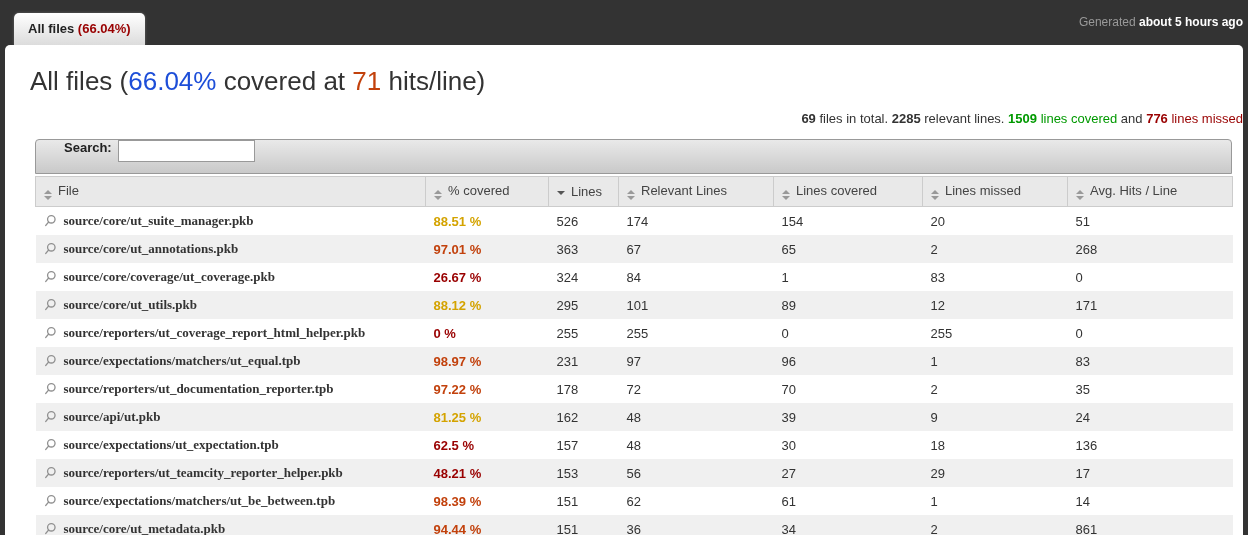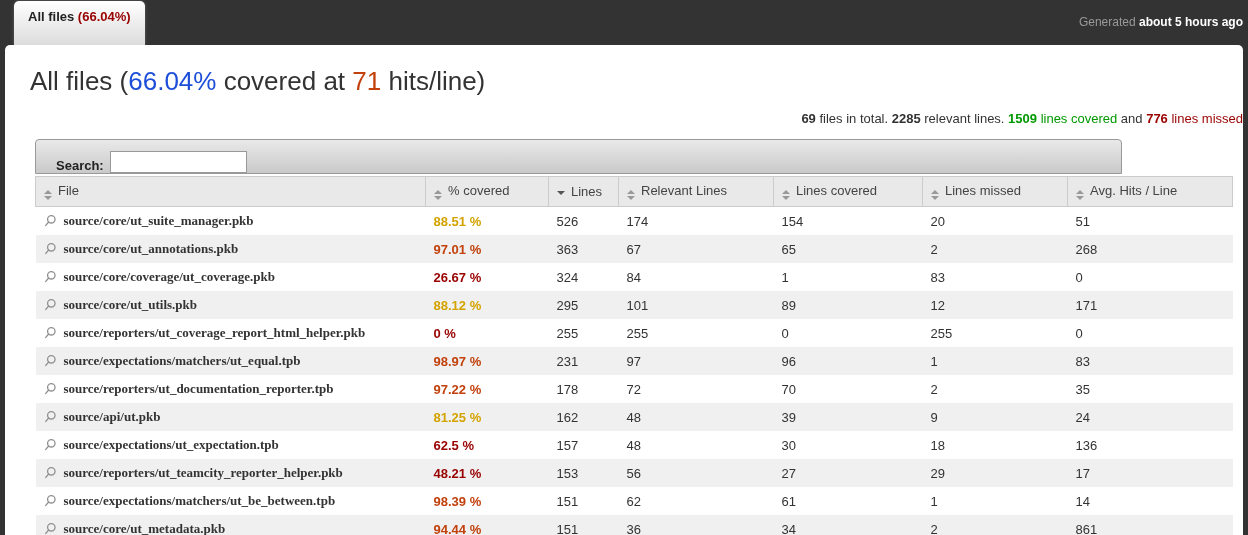--- a/index.html
+++ b/index.html
@@ -15,21 +15,21 @@
     height: 45px;
     background: #333333;
     position: relative;
   }
   .tab {
     position: absolute;
     left: 14px;
     bottom: 0;
     background: linear-gradient(#ffffff, #dcdcdc);
     border-radius: 5px 5px 0 0;
-    padding: 8px 14px 21px 14px;
+    padding: 8px 14px 9px 14px;
     font-size: 13px;
     font-weight: bold;
     color: #222;
     box-shadow: 0 0 3px rgba(255,255,255,0.25);
     cursor: pointer;
     white-space: nowrap;
   }
   .tab .tab-pct { color: #990000; }
   .generated {
     position: absolute;
@@ -66,28 +66,28 @@
     color: #333;
     text-align: right;
   }
   .summary b { font-weight: bold; }
   .s-green { color: #009900; }
   .s-red { color: #990000; }
 
   
   .search-bar {
     margin: 13px 0 2px 30px;
-    width: 1087px;
+    width: 1197px;
     height: 35px;
     background: linear-gradient(#e9e9e9, #c9c9c9);
     border: 1px solid #999;
     border-radius: 4px 4px 0 0;
     display: flex;
-    align-items: flex-end;
-    padding-left: 20px;
+    align-items: flex-start;
+    padding-left: 28px;
   }
   .search-label { font-size: 13px; font-weight: bold; color: #222; margin-right: 6px; }
   .search-input {
     width: 137px;
     height: 22px;
     border: 1px solid #999;
     background: #fff;
     font-size: 13px;
     padding: 0 4px;
     font-family: "Liberation Sans", sans-serif;

